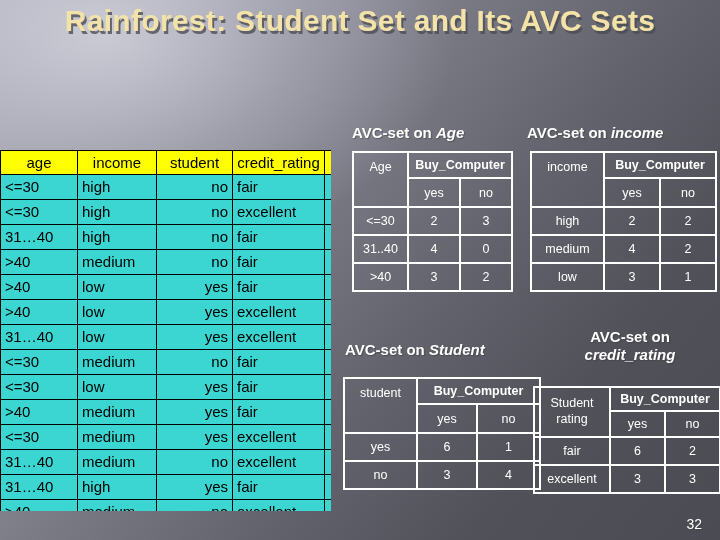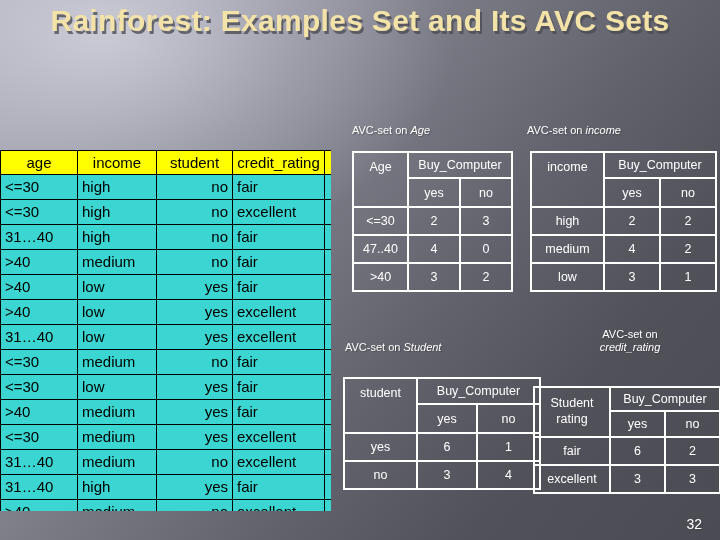--- a/index.html
+++ b/index.html
@@ -91,24 +91,24 @@
   .c-buys  { width: 104px; text-align: center;}
   th.c-stu { text-align: center; }
   th.c-buys{ text-align: left; }
   th.c-age { text-align: center; }
   th.c-inc { text-align: center; }
   th.c-cred{ text-align: center; }
 
   
   .avc-heading {
     position: absolute;
-    font-size: 11px;
+    font-size: 15px;
     color: #ffffff;
     text-shadow: 1px 1px 1px rgba(55,55,60,0.5);
-    font-weight: normal;
+    font-weight: bold;
     line-height: 1.18;
   }
   .avc-heading em { font-style: italic; }
   #h-age    { left: 352px; top: 124px; width: 175px; text-align: left; }
   #h-income { left: 527px; top: 124px; width: 193px; text-align: left; }
   #h-student{ left: 345px; top: 341px; width: 195px; text-align: left; }
   #h-credit { left: 545px; top: 328px; width: 170px; text-align: center; }
 
   
   table.avc {
@@ -119,21 +119,21 @@
     color: #ffffff;
   }
   table.avc th, table.avc td {
     border: 2px solid #ffffff;
     font-weight: normal;
     text-align: center;
     background: transparent;
     padding: 0;
   }
   table.avc .hd-attr   { height: 46px; vertical-align: top; padding-top: 7px; }
-  table.avc .hd-buy    { height: 22px; }
+  table.avc .hd-buy    { height: 22px; font-weight: bold; }
   table.avc .hd-yn     { height: 24px; }
   table.avc .val-row td{ height: 26px; }
 
   #t-age     { left: 352px; top: 151px; width: 159px; }
   #t-income  { left: 530px; top: 151px; width: 185px; }
   #t-student { left: 343px; top: 377px; width: 196px; }
   #t-credit  { left: 533px; top: 386px; width: 186px; }
 
   #t-age     .col-a { width: 55px; }
   #t-age     .col-y { width: 52px; }
@@ -161,21 +161,21 @@
     font-size: 14px;
     color: #ffffff;
     text-shadow: 1px 1px 1px rgba(55,55,60,0.5);
   }
 </style>
 </head>
 <body>
 
 <div id="slide">
 
-  <div id="title">Rainforest:  Examples Set and Its AVC Sets</div>
+  <div id="title">Rainforest:  Student Set and Its AVC Sets</div>
 
 
   <div id="train-table-wrap">
     <table class="train">
       <thead>
         <tr>
           <th class="c-age">age</th>
           <th class="c-inc">income</th>
           <th class="c-stu">student</th>
           <th class="c-cred">credit_rating</th>
@@ -309,21 +309,21 @@
           <th class="hd-yn">no</th>
         </tr>
       </thead>
       <tbody>
         <tr class="val-row">
           <td>&lt;=30</td>
           <td>2</td>
           <td>3</td>
         </tr>
         <tr class="val-row">
-          <td>47..40</td>
+          <td>31..40</td>
           <td>4</td>
           <td>0</td>
         </tr>
         <tr class="val-row">
           <td>&gt;40</td>
           <td>3</td>
           <td>2</td>
         </tr>
       </tbody>
     </table>

